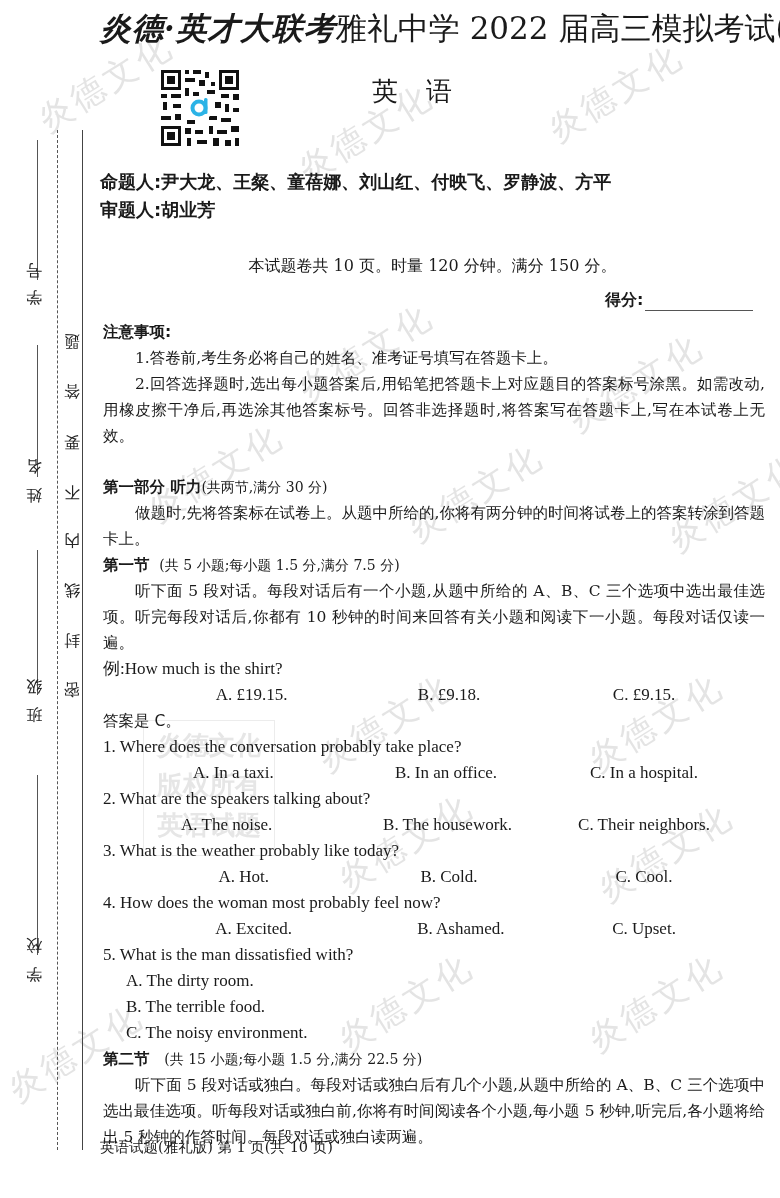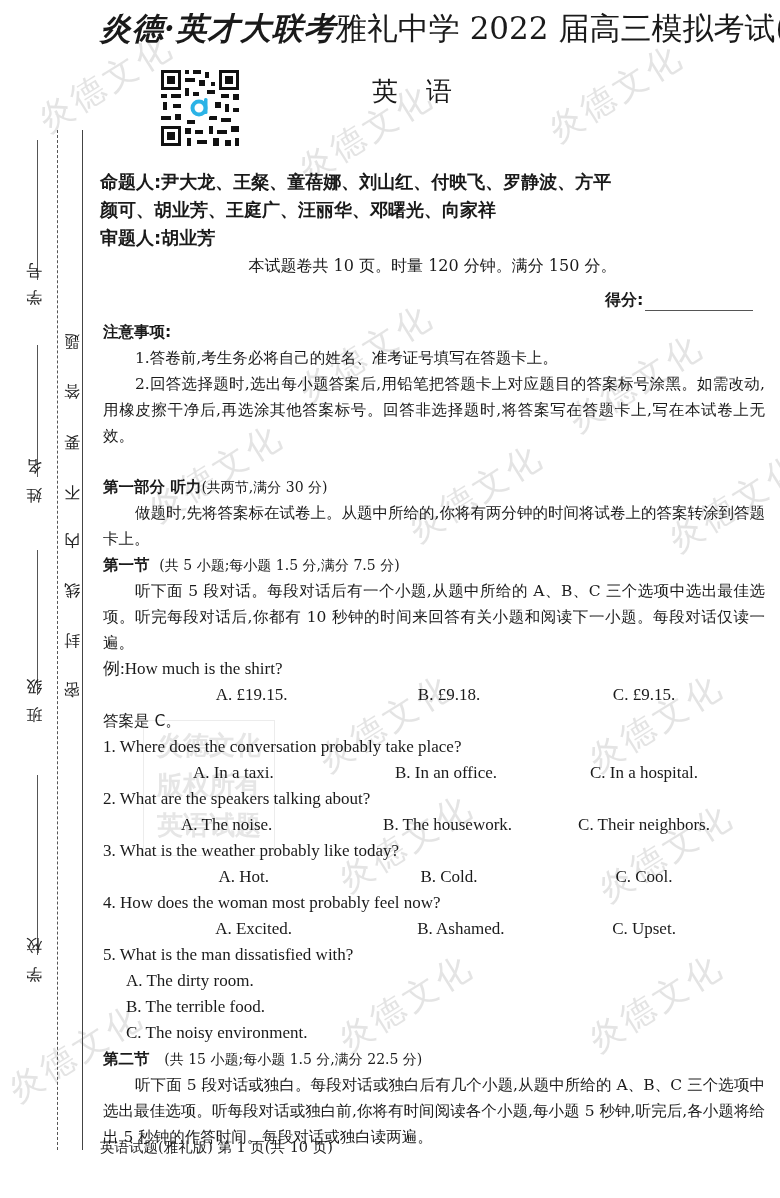--- a/index.html
+++ b/index.html
@@ -177,21 +177,20 @@
     <rect x="30" y="28" width="22" height="22" rx="5" fill="#fff"></rect>
     <circle cx="40" cy="40" r="6.5" fill="none" stroke="#2bb3e6" stroke-width="4"></circle>
     <rect x="45" y="30" width="3.5" height="16" rx="1.5" fill="#2bb3e6"></rect>
   </svg>
 </div>
 
 <div class="subject">英语</div>
 
 <div class="credits">
   <div><span>命题人:</span><span>尹大龙、王粲、童蓓娜、刘山红、付映飞、罗静波、方平</span></div>
-  <div>颜可、胡业芳、王庭广、汪丽华、邓曙光、向家祥</div>
   <div><span>审题人:</span><span>胡业芳</span></div>
 </div>
 
 <div class="meta-line">本试题卷共 10 页。时量 120 分钟。满分 150 分。</div>
 
 <div class="score">
   <span>得分:</span>
   <span class="blank"></span>
 </div>
 

